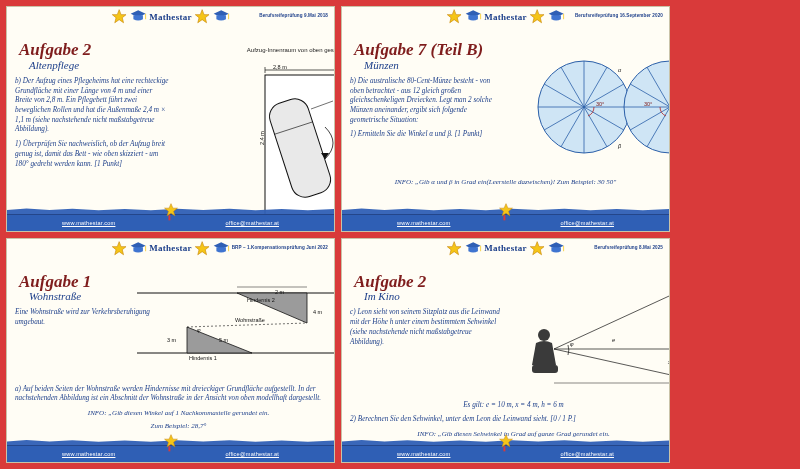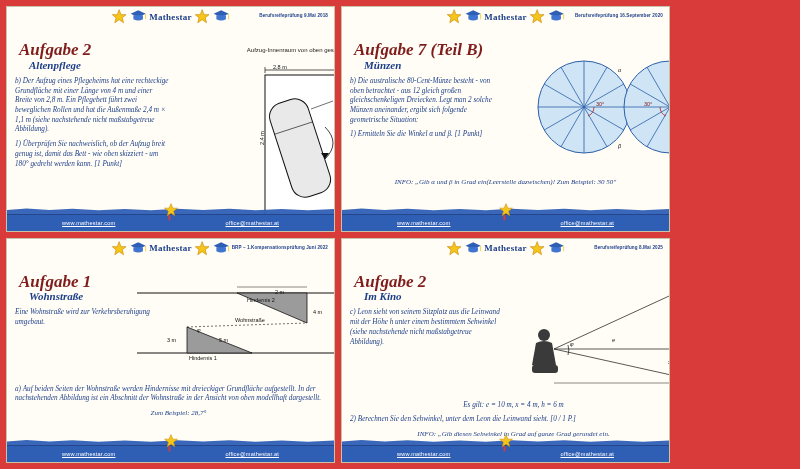--- a/index.html
+++ b/index.html
@@ -84,21 +84,20 @@
     margin:0 0 1px 4px;
     line-height:1.05;
   }
   .task-sub{
     font-family:"Liberation Serif", serif;
     font-style:italic;
     font-size:11px;
     color:#1d3f8a;
     margin:0 0 6px 14px;
     line-height:1;
-    font-weight:bold;
   }
   .txtcol{
     width:50%;
     font-family:"Liberation Serif", serif;
     font-style:italic;
     font-size:7.2px;
     color:#1d3f8a;
     line-height:1.35;
   }
   .txtcol p{margin:0 0 5px 0;}
@@ -431,20 +430,21 @@
         <div class="lbl" style="left:108px;top:42px;">Wohnstraße</div>
         <div class="lbl" style="left:40px;top:62px;">3 m</div>
         <div class="lbl" style="left:92px;top:62px;">5 m</div>
         <div class="lbl" style="left:148px;top:14px;">2 m</div>
         <div class="lbl" style="left:186px;top:34px;">4 m</div>
         <div class="lbl" style="left:70px;top:52px;font-style:italic;">φ</div>
       </div>
 
       <div class="fullcol" style="position:absolute;left:8px;right:8px;top:112px;">
         <p>a) Auf beiden Seiten der Wohnstraße werden Hindernisse mit dreieckiger Grundfläche aufgestellt. In der nachstehenden Abbildung ist ein Abschnitt der Wohnstraße in der Ansicht von oben modellhaft dargestellt.</p>
+        <div class="info-line">INFO: „Gib diesen Winkel auf 1 Nachkommastelle gerundet ein.</div>
         <div class="info-line" style="margin-top:4px;">Zum Beispiel: 28,7°</div>
       </div>
     </div>
 
     <div class="wave"></div>
     <div class="card-foot">
       <div class="foot-badge">
         <svg viewBox="0 0 24 28" width="16" height="18">
             <polygon points="12,1 15,8 22,8 16,13 18,20 12,16 6,20 8,13 2,8 9,8" fill="#f5c518" stroke="#c8860a" stroke-width=".8"></polygon>
             <rect x="8" y="19" width="3" height="8" fill="#d93a3a"></rect>

